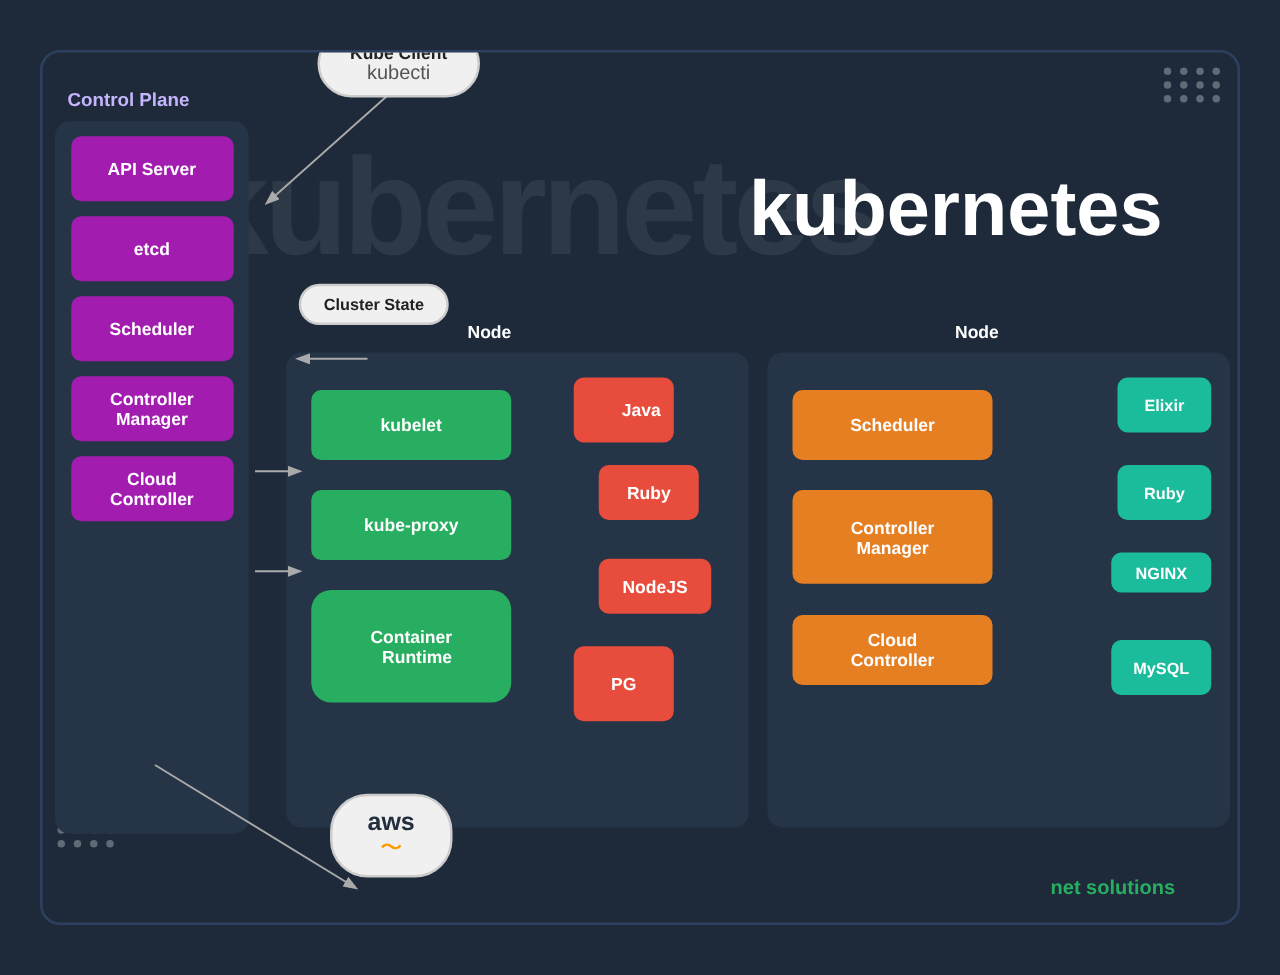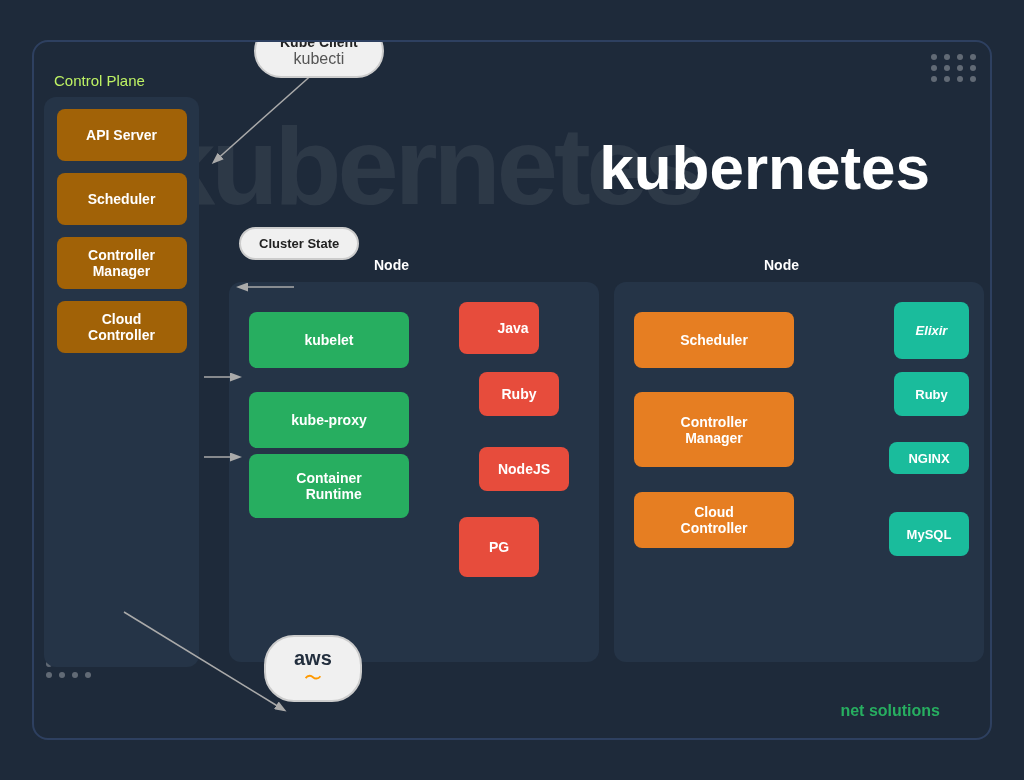--- a/index.html
+++ b/index.html
@@ -68,22 +68,22 @@
     .kube-client .subtitle {
       font-size: 16px;
       color: #555;
     }
 
     
     .control-plane-label {
       position: absolute;
       top: 30px;
       left: 20px;
-      color: #bef264;
-      font-weight: 400;
+      color: #c4b5fd;
+      font-weight: 700;
       font-size: 15px;
       z-index: 2;
     }
 
     
     .control-plane {
       position: absolute;
       top: 55px;
       left: 10px;
       width: 155px;
@@ -92,21 +92,21 @@
       border-radius: 12px;
       z-index: 1;
       display: flex;
       flex-direction: column;
       align-items: center;
       padding: 12px 10px;
       gap: 12px;
     }
 
     .cp-box {
-      background: #a16207;
+      background: #a21caf;
       border-radius: 8px;
       width: 130px;
       min-height: 52px;
       display: flex;
       align-items: center;
       justify-content: center;
       text-align: center;
       color: #fff;
       font-weight: 700;
       font-size: 14px;
@@ -227,24 +227,25 @@
     }
     .kube-proxy {
       position: absolute;
       top: 110px;
       left: 20px;
       width: 160px;
       height: 56px;
     }
     .container-runtime {
       position: absolute;
-      top: 172px;
+      top: 190px;
       left: 20px;
       width: 160px;
-      height: 64px;
+      height: 90px;
+      border-radius: 16px;
     }
 
     .java-box {
       position: absolute;
       top: 20px;
       right: 60px;
       width: 80px;
       height: 52px;
       padding-left: 28px;
     }
@@ -291,22 +292,21 @@
       left: 20px;
       width: 160px;
       height: 56px;
     }
 
     .elixir-box {
       position: absolute;
       top: 20px;
       right: 15px;
       width: 75px;
-      height: 57px;
-      font-style: italic;
+      height: 44px;
     }
     .ruby-box-n2 {
       position: absolute;
       top: 90px;
       right: 15px;
       width: 75px;
       height: 44px;
     }
     .nginx-box {
       position: absolute;
@@ -440,20 +440,21 @@
 
   <div class="kube-client">
     <div class="title">Kube Client</div>
     <div class="subtitle">kubecti</div>
   </div>
 
   <div class="control-plane-label">Control Plane</div>
 
   <div class="control-plane">
     <div class="cp-box">API Server</div>
+    <div class="cp-box">etcd</div>
     <div class="cp-box">Scheduler</div>
     <div class="cp-box">Controller<br>Manager</div>
     <div class="cp-box">Cloud<br>Controller</div>
   </div>
 
   <div class="cluster-state">Cluster State</div>
 
   <div class="node1-label">Node</div>
 
   <div class="node1">

